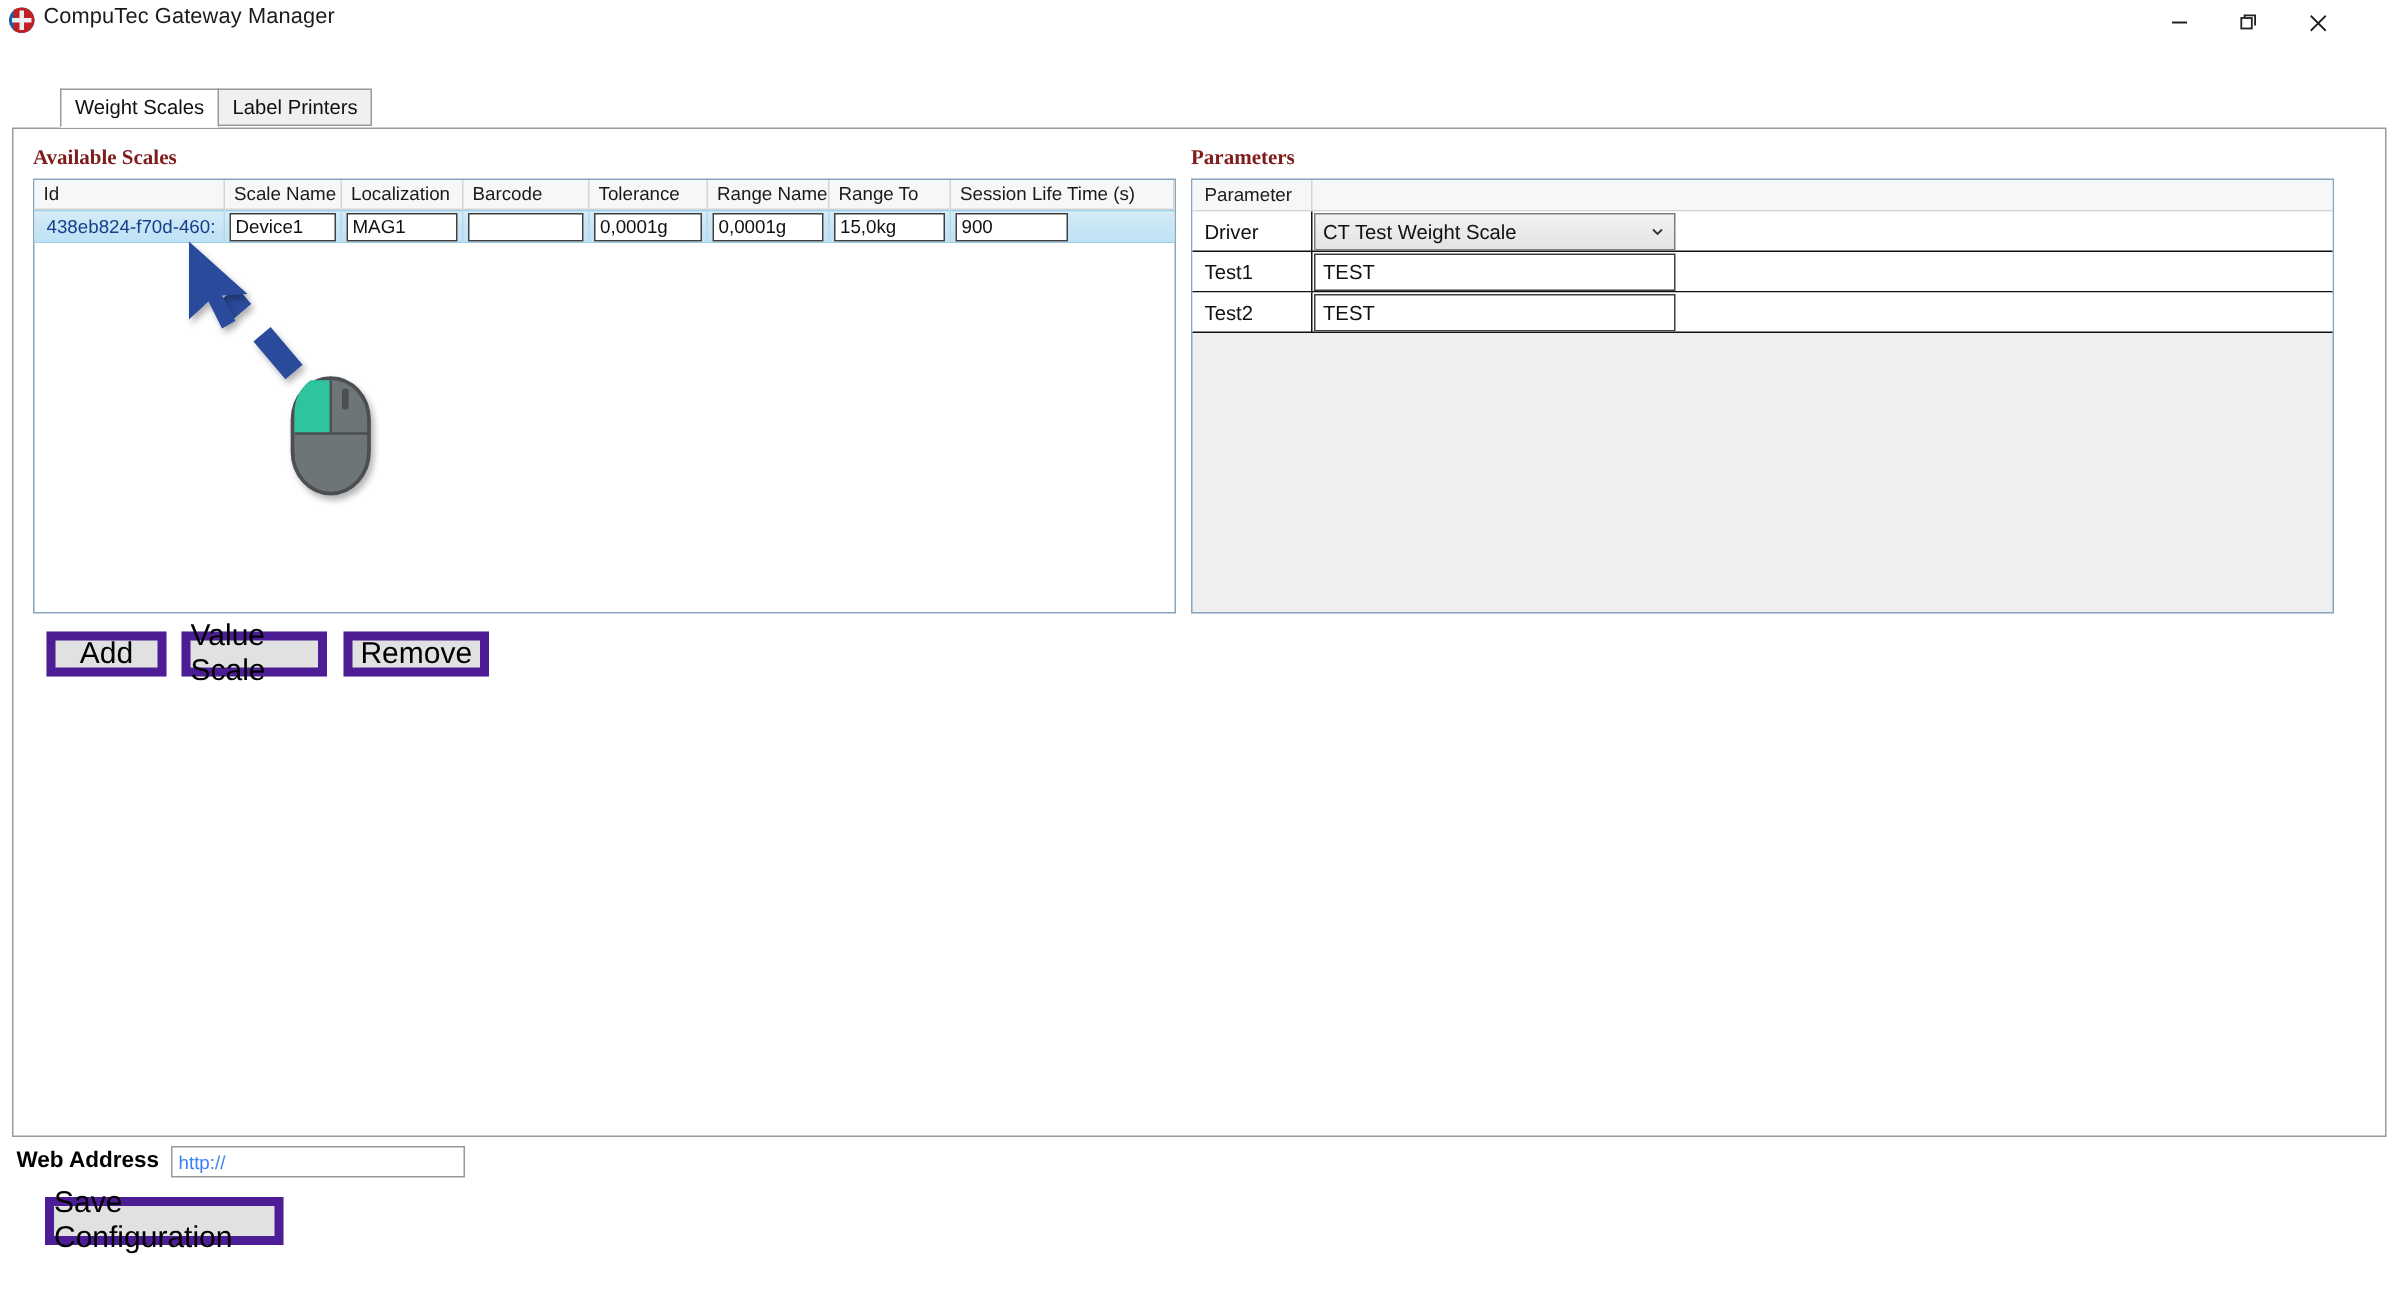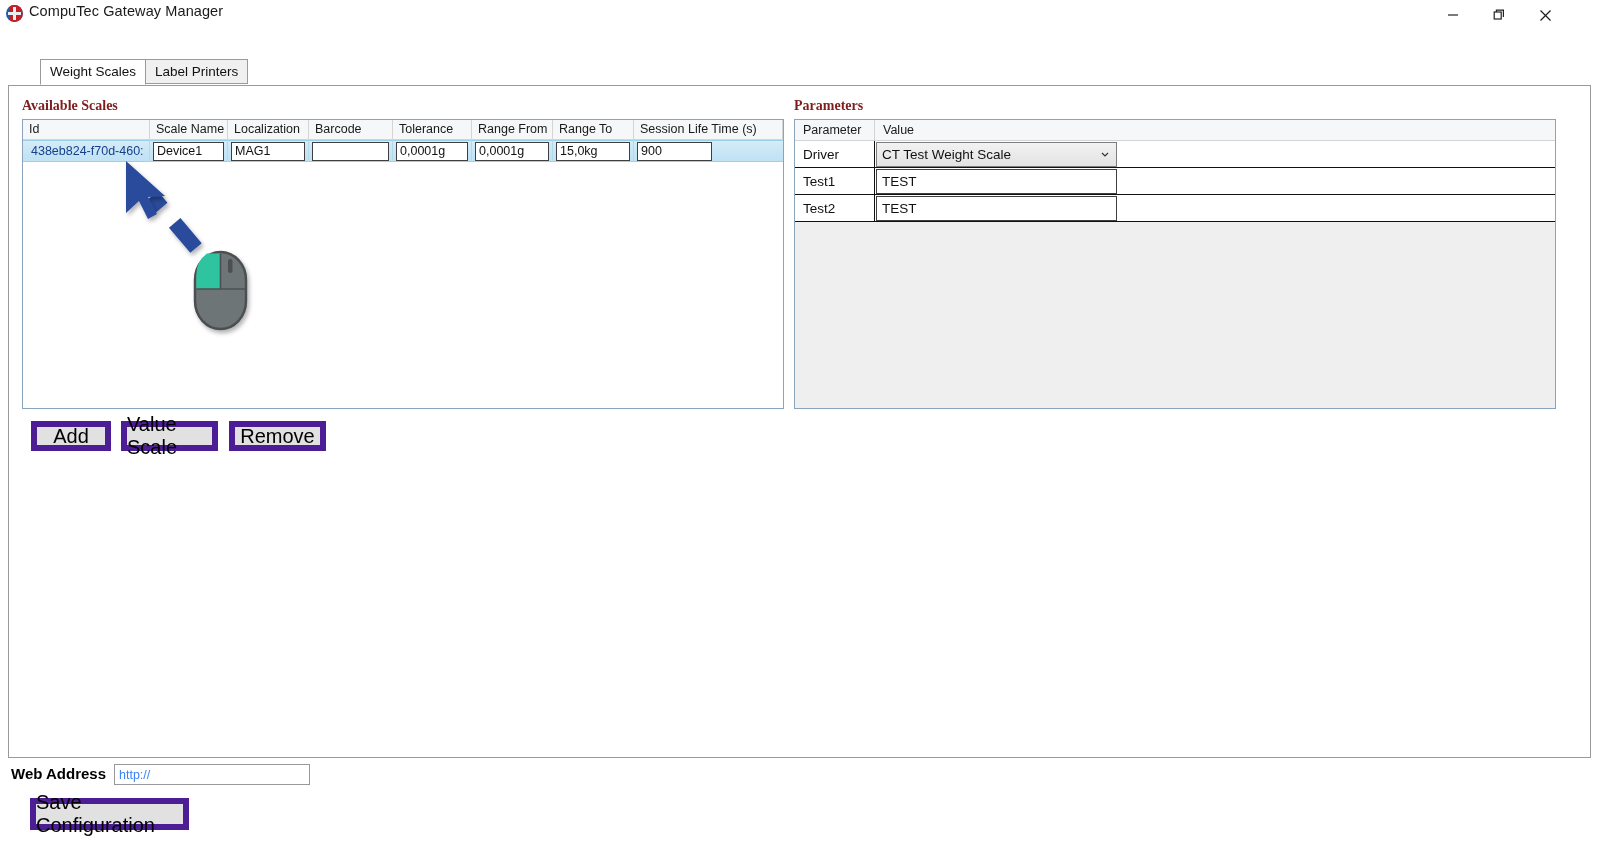--- a/index.html
+++ b/index.html
@@ -251,21 +251,21 @@
 
 <div class="caption" id="cap-scales">Available Scales</div>
 
 <div class="scalesbox">
   <div class="sgrid-head">
     <div class="hc" style="width:127px">Id</div>
     <div class="hc" style="width:78px">Scale Name</div>
     <div class="hc" style="width:81px">Localization</div>
     <div class="hc" style="width:84px">Barcode</div>
     <div class="hc" style="width:79px">Tolerance</div>
-    <div class="hc" style="width:81px">Range From</div>
+    <div class="hc" style="width:81px">Range Name</div>
     <div class="hc" style="width:81px">Range To</div>
     <div class="hc" style="width:149px">Session Life Time (s)</div>
   </div>
 
   <div class="sgrid-row">
     <div class="cell" style="width:127px">
       <div class="idtext">438eb824-f70d-460:</div>
     </div>
     <div class="cell" style="width:78px">
       <div class="gtxt" style="width:72px">Device1</div>
@@ -293,21 +293,20 @@
 
 <div class="btn" id="btn-add">Add</div>
 <div class="btn" id="btn-test">Value Scale</div>
 <div class="btn" id="btn-remove">Remove</div>
 
 <div class="caption" id="cap-params">Parameters</div>
 
 <div class="paramsbox">
   <div class="pgrid-head">
     <div class="hc" style="width:80px">Parameter</div>
-    <div class="hc" style="width:680px; border-right:none">Value</div>
   </div>
 
   <div class="pgrid-rows">
 
     <div class="pgrid-row">
       <div class="pname">Driver</div>
       <div class="pval">
         <div class="pval-combo">
           <span>CT Test Weight Scale</span>
           <svg class="chev" viewBox="0 0 12 12">

